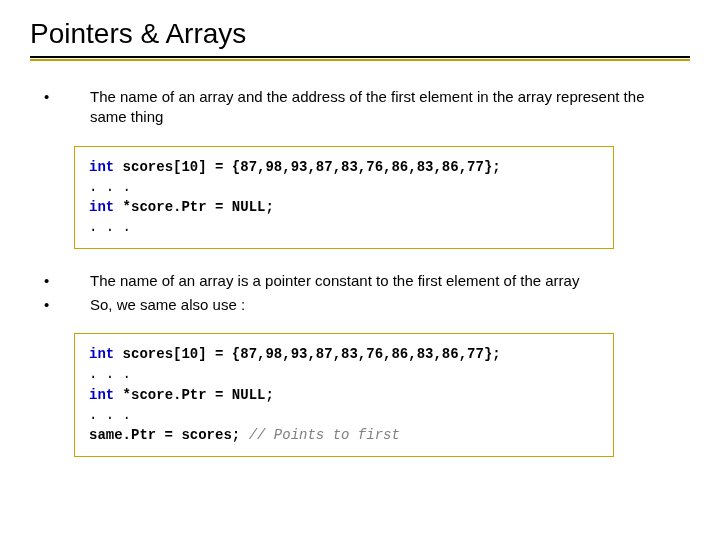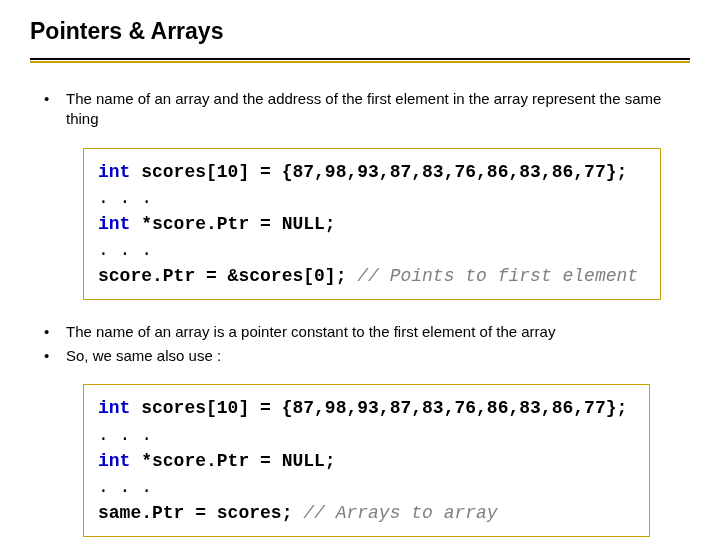--- a/index.html
+++ b/index.html
@@ -5,24 +5,24 @@
   * { margin: 0; padding: 0; box-sizing: border-box; }
   body {
     width: 720px;
     height: 540px;
     background: #ffffff;
     font-family: Verdana, Geneva, sans-serif;
     padding: 18px 30px;
     position: relative;
   }
   .title {
-    font-size: 23px;
-    font-weight: bold;
+    font-size: 28px;
+    font-weight: normal;
     color: #000;
-    padding-bottom: 13px;
+    padding-bottom: 6px;
     font-family: Verdana, Geneva, sans-serif;
   }
   .rule-top {
     border-top: 2px solid #000;
   }
   .rule-accent {
     height: 2px;
     background: #c4a000;
     margin-top: 1px;
   }
@@ -38,27 +38,28 @@
   }
   .bullet-dot {
     width: 28px;
     flex: 0 0 28px;
     text-align: left;
     padding-left: 6px;
     font-size: 15px;
   }
   .bullet-text {
     flex: 1;
+    margin-left: 24px;
   }
   .codebox {
     border: 1px solid #cba300;
-    margin: 18px 0 22px 45px;
+    margin: 18px 0 22px 36px;
     padding: 10px 22px 10px 14px;
     font-family: "Courier New", Courier, monospace;
-    font-size: 18px;
+    font-size: 14px;
     line-height: 1.45;
     white-space: nowrap;
     width: fit-content;
     min-width: 540px;
   }
   .codebox .line { display: block; }
   .kw { color: #0000c8; font-weight: bold; }
   .stmt { color: #000; font-weight: bold; }
   .cmt { color: #808080; font-weight: normal; font-style: italic; }
   .ell { color: #000; }
@@ -79,23 +80,20 @@
 
   <div class="codebox">
     <span class="line">
       <span class="kw">int</span><span class="stmt"> scores[10] = {87,98,93,87,83,76,86,83,86,77};</span>
     </span>
     <span class="line ell">. . .</span>
     <span class="line">
       <span class="kw">int</span><span class="stmt"> *score.Ptr = NULL;</span>
     </span>
     <span class="line ell">. . .</span>
-    <span class="line">
-      <span class="stmt">score.Ptr = &amp;scores[0];</span><span class="cmt">  // Points to first element</span>
-    </span>
   </div>
 
   <div class="bullet-row">
     <div class="bullet-dot">•</div>
     <div class="bullet-text">The name of an array is a pointer constant to the first element of the array</div>
   </div>
   <div class="bullet-row">
     <div class="bullet-dot">•</div>
     <div class="bullet-text">So, we same also use :</div>
   </div>
@@ -103,17 +101,17 @@
   <div class="codebox">
     <span class="line">
       <span class="kw">int</span><span class="stmt"> scores[10] = {87,98,93,87,83,76,86,83,86,77};</span>
     </span>
     <span class="line ell">. . .</span>
     <span class="line">
       <span class="kw">int</span><span class="stmt"> *score.Ptr = NULL;</span>
     </span>
     <span class="line ell">. . .</span>
     <span class="line">
-      <span class="stmt">same.Ptr = scores;</span><span class="cmt">    // Arrays to array</span>
+      <span class="stmt">same.Ptr = scores;</span><span class="cmt">    // Points to first</span>
     </span>
   </div>
 
 </div>
 
 </body></html>

